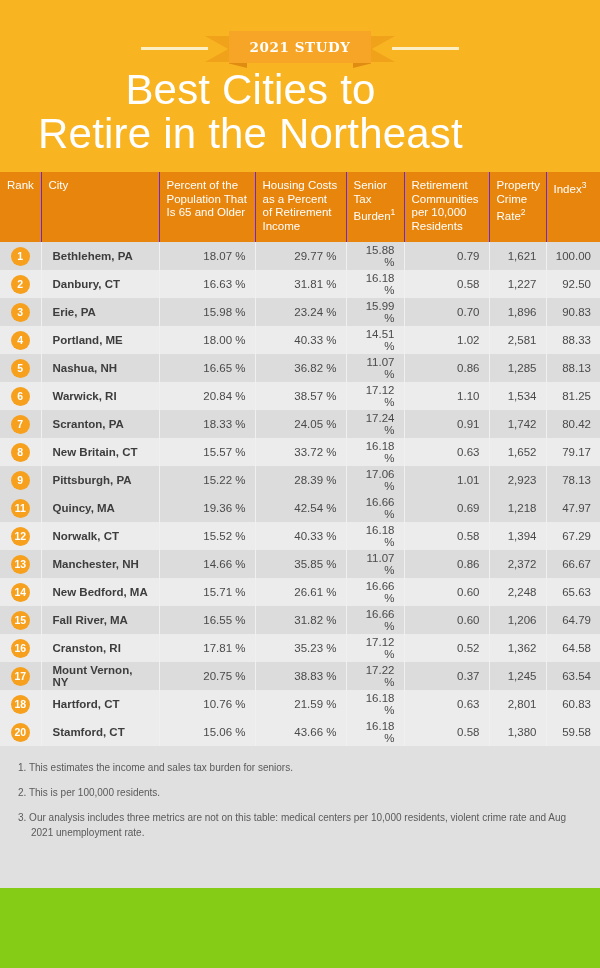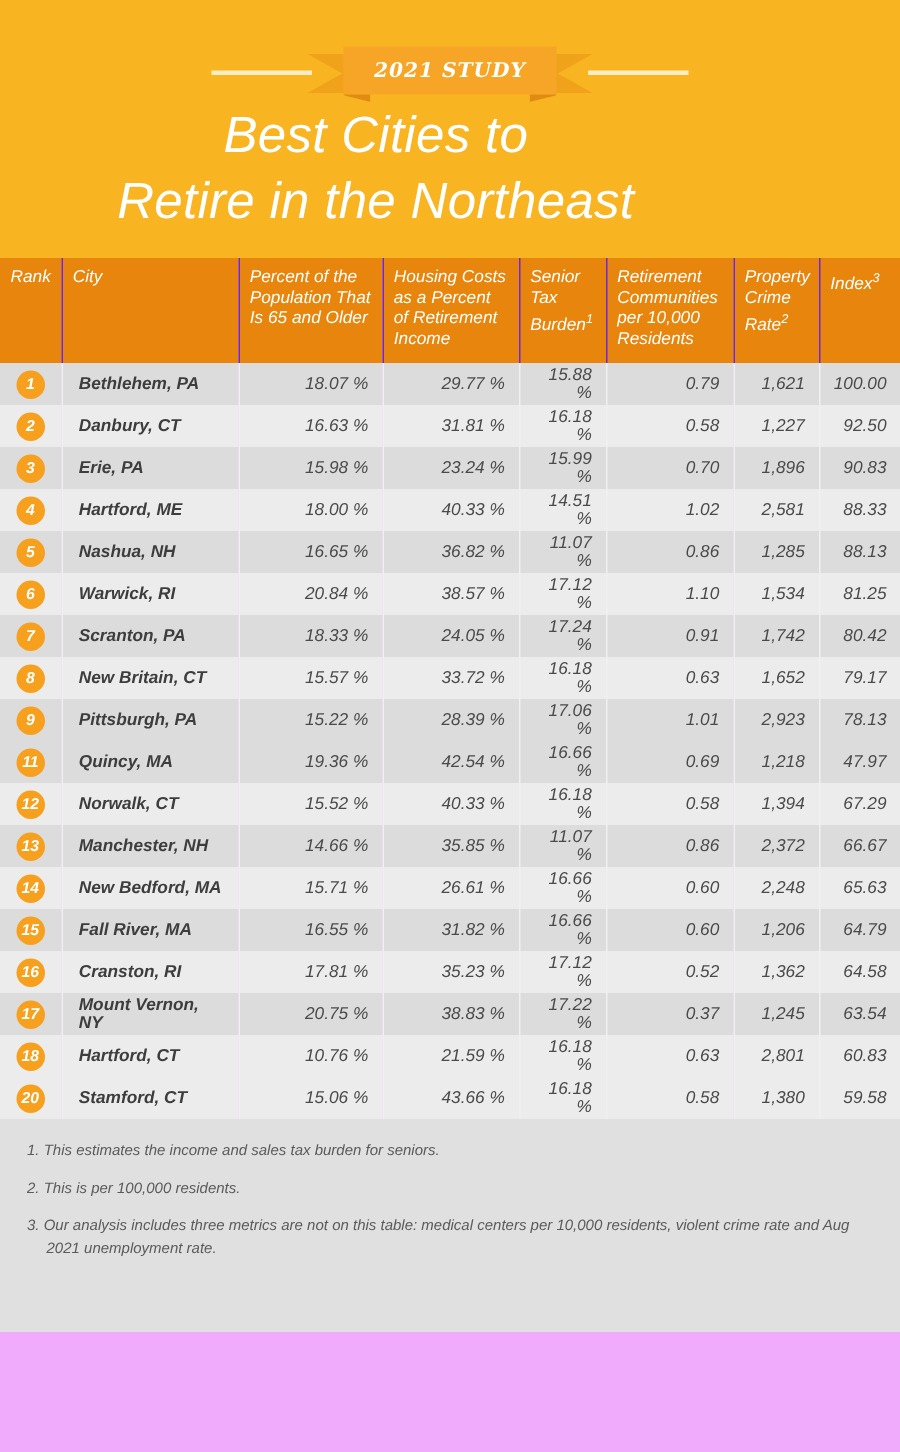--- a/index.html
+++ b/index.html
@@ -11,22 +11,21 @@
     height: 968px;
     background: #e0e0e0;
     font-family: "Liberation Sans", sans-serif;
     overflow: hidden;
   }
 
   #infographic {
     position: relative;
     width: 600px;
     height: 968px;
-    background: #f0abfc;
-    font-style: italic;
+    background: #84cc16;
   }
 
   
   .header {
     position: relative;
     width: 600px;
     height: 172px;
     background: #f9b422;
     overflow: hidden;
   }
@@ -96,21 +95,21 @@
     white-space: nowrap;
   }
 
   .title {
     position: absolute;
     top: 68px;
     left: 0;
     width: 501px;
     text-align: center;
     color: #ffffff;
-    font-size: 34px;
+    font-size: 42px;
     line-height: 44px;
     font-weight: 300;
     letter-spacing: 0.2px;
   }
   .title span { display: block; }
 
   
   table.data {
     width: 600px;
     border-collapse: collapse;
@@ -288,21 +287,21 @@
           <td class="city-cell">Erie, PA</td>
           <td class="num">15.98 %</td>
           <td class="num">23.24 %</td>
           <td class="num">15.99 %</td>
           <td class="num">0.70</td>
           <td class="num">1,896</td>
           <td class="num">90.83</td>
         </tr>
         <tr class="even">
           <td class="rank-cell"><span class="rank-badge">4</span></td>
-          <td class="city-cell">Hartford, ME</td>
+          <td class="city-cell">Portland, ME</td>
           <td class="num">18.00 %</td>
           <td class="num">40.33 %</td>
           <td class="num">14.51 %</td>
           <td class="num">1.02</td>
           <td class="num">2,581</td>
           <td class="num">88.33</td>
         </tr>
         <tr class="odd">
           <td class="rank-cell"><span class="rank-badge">5</span></td>
           <td class="city-cell">Nashua, NH</td>

